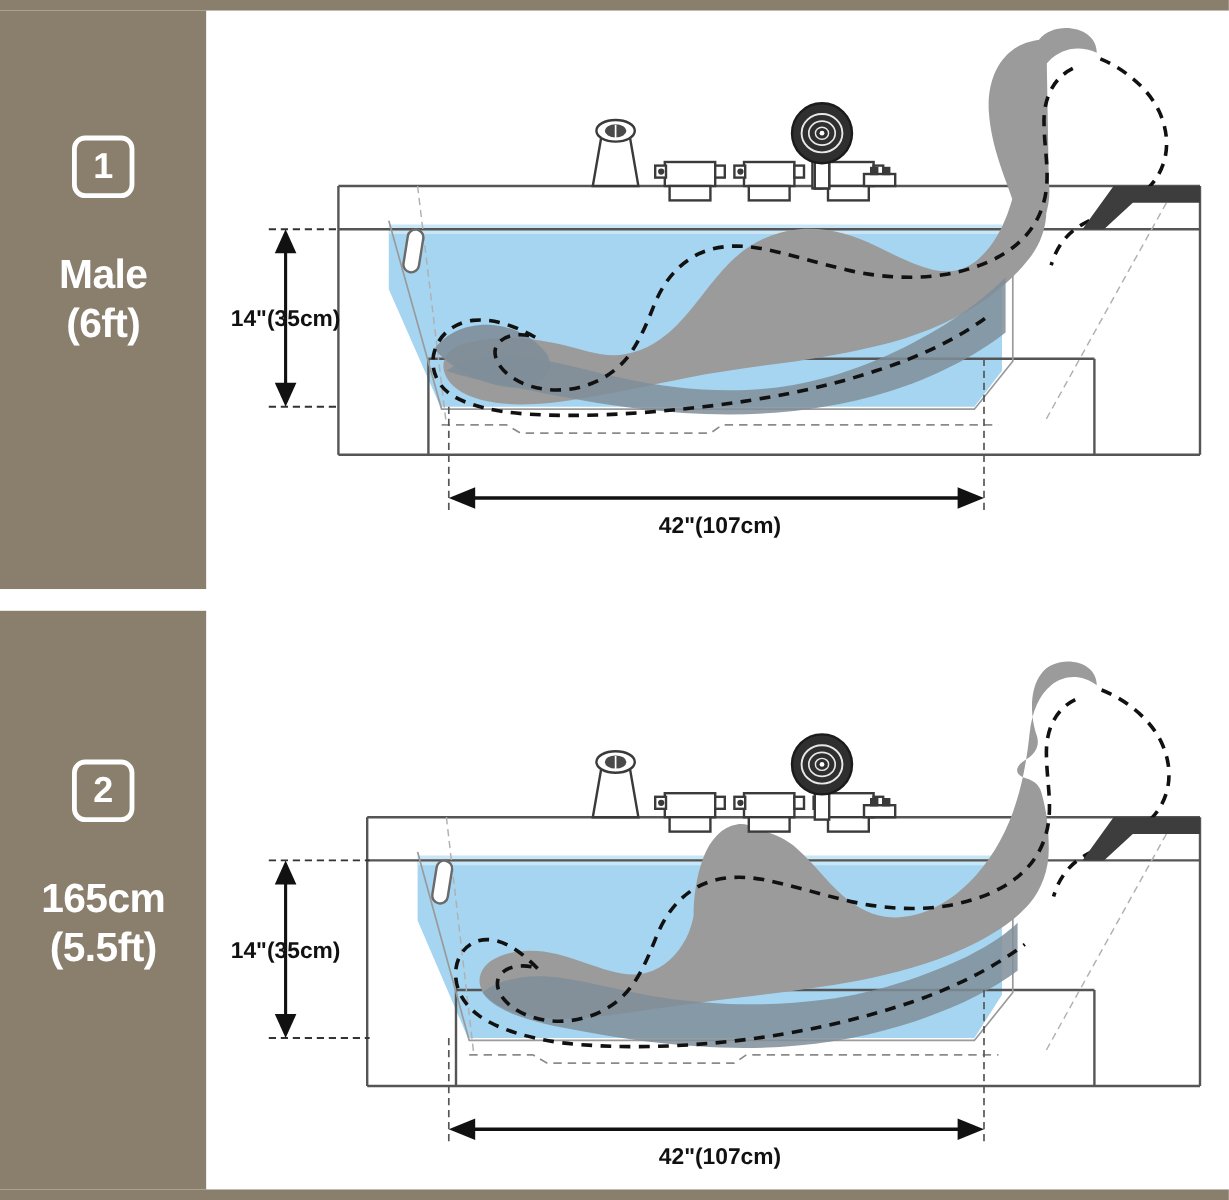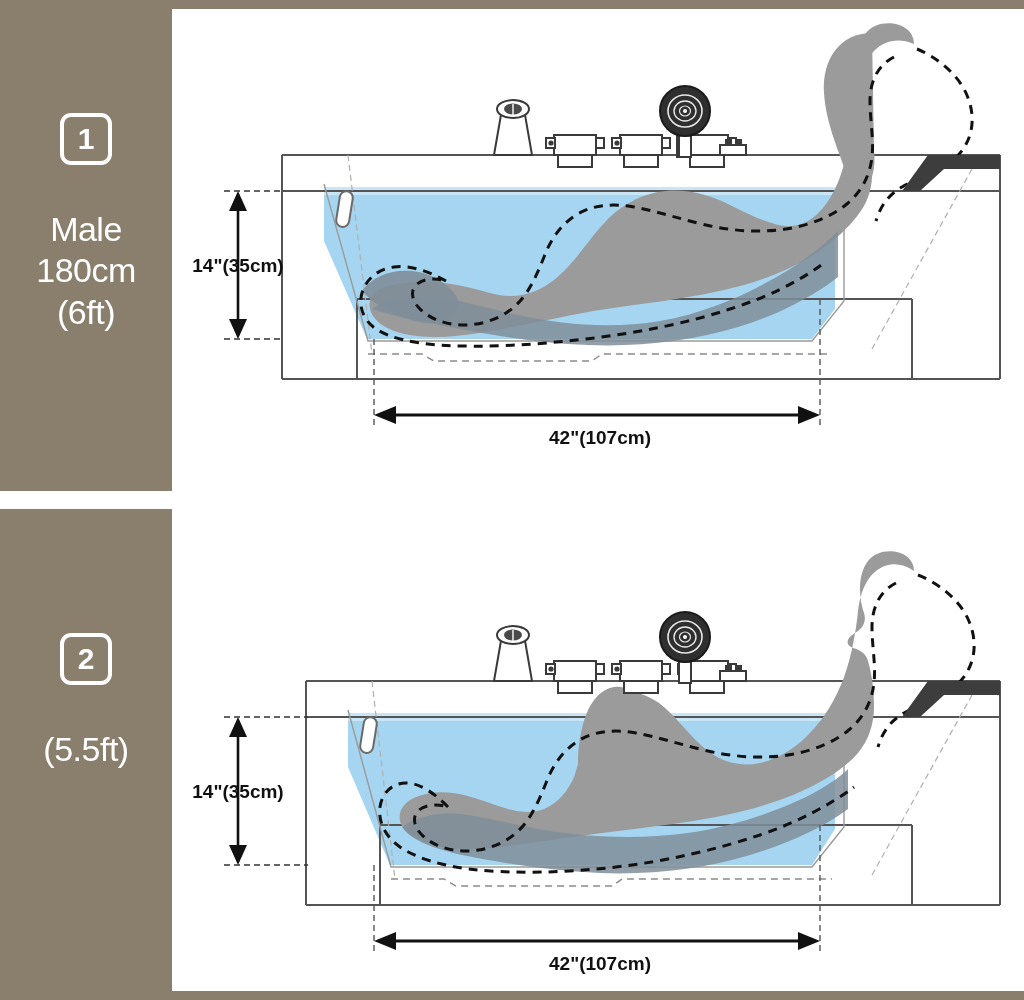--- a/index.html
+++ b/index.html
@@ -45,21 +45,21 @@
     width:44px;height:44px;
     border:4px solid #ffffff;
     border-radius:11px;
     display:flex;align-items:center;justify-content:center;
     font-size:30px;font-weight:bold;line-height:1;
     color:#ffffff;
     margin-bottom:44px;
   }
   .sb-line{
     font-size:34px;
-    font-weight:normal;
+    font-weight:bold;
     line-height:1.22;
     letter-spacing:-0.5px;
     text-align:center;
     color:#ffffff;
   }
 
   .stage{
     position:relative;
     flex:1 1 auto;
     background:#ffffff;
@@ -74,21 +74,20 @@
 </head>
 <body>
 
 <div class="page">
 
   <div class="panel panel-1">
 
     <div class="sidebar">
       <div class="badge">1</div>
       <div class="sb-line">Male</div>
-      <div class="sb-line">180cm</div>
       <div class="sb-line">(6ft)</div>
     </div>
 
     <div class="stage">
       <svg viewBox="0 0 852 482" xmlns="http://www.w3.org/2000/svg">
         <defs>
           <clipPath id="tubclipA">
             <path d="M150 20 L640 20 L640 360 L150 360 Z"></path>
           </clipPath>
         </defs>
@@ -281,20 +280,21 @@
       </svg>
     </div>
   </div>
 
   <div class="divider"></div>
 
   <div class="panel panel-2">
 
     <div class="sidebar">
       <div class="badge">2</div>
+      <div class="sb-line">165cm</div>
       <div class="sb-line">(5.5ft)</div>
     </div>
 
     <div class="stage">
       <svg viewBox="0 0 852 482" xmlns="http://www.w3.org/2000/svg">
 
         <path d="M176 208 L663 208 L663 320 L640 356 L218 356 L176 258 Z" fill="#a5d5f0"></path>
         <path d="M176 204 L663 204 L663 212 L176 212 Z" fill="#c9e6f7"></path>
 
         <g fill="none" stroke="#555555" stroke-width="2">

